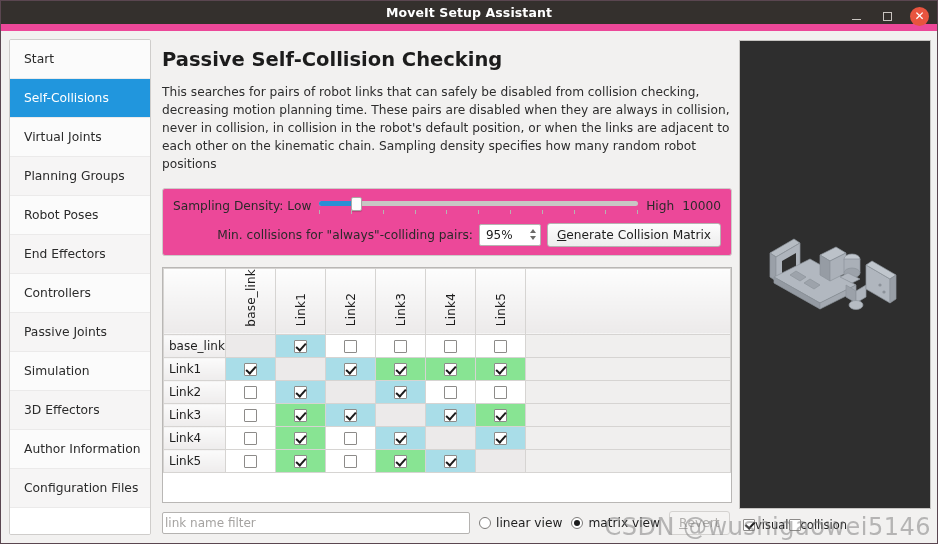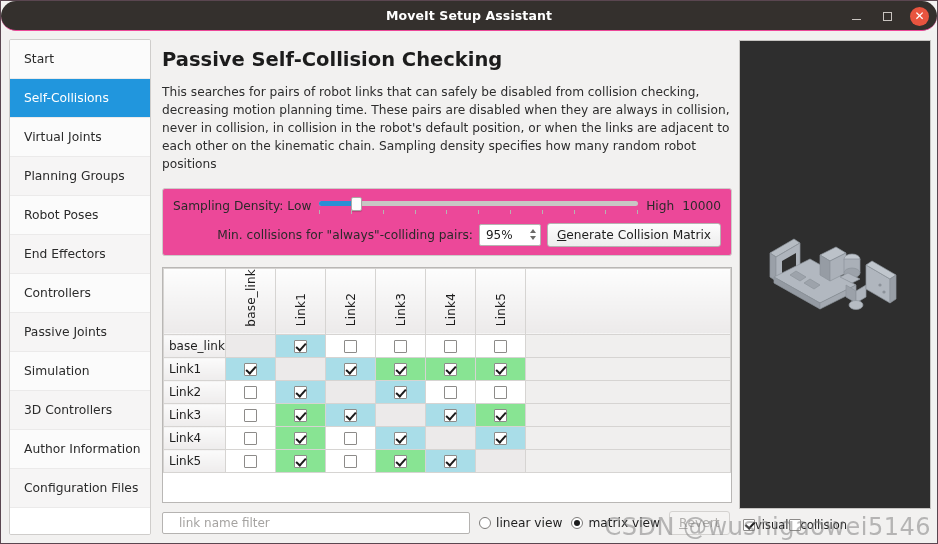--- a/index.html
+++ b/index.html
@@ -16,22 +16,21 @@
     background: #f3f2f1;
     display: flex; flex-direction: column;
     border: 1px solid #5a4650;
   }
   
   .titlebar {
     height: 30px; flex: 0 0 30px;
     background: #34302d;
     display: flex; align-items: center;
     position: relative;
-    border-bottom: 1px solid #ec4899;
-    border-radius: 15px;
+    border-bottom: 7px solid #ec4899;
   }
   .titlebar-title {
     position: absolute; left: 0; right: 0; text-align: center;
     color: #ffffff; font-size: 12.5px; font-weight: bold;
     letter-spacing: .1px;
   }
   .win-btns {
     position: absolute; right: 8px; top: 0; height: 30px;
     display: flex; align-items: center; gap: 14px;
   }
@@ -188,21 +187,21 @@
   tr.filler td { height: 46px; background: #ffffff; border-left:none; border-right:none;}
   
   .bottom-row {
     margin-top: 8px; display: flex; align-items: center; gap: 9px;
     width: 578px;
   }
   .filter-input {
     width: 308px; height: 22px;
     background: #ffffff; border: 1px solid #b5b3b1; border-radius: 2px;
     font-size: 12px; color: #a5a3a1;
-    display: flex; align-items: center; padding-left: 16px;
+    display: flex; align-items: center; padding-left: 2px;
   }
   .radio-wrap { display: flex; align-items: center; gap: 5px; font-size: 12.2px; color: #1e1e1e;}
   .radio {
     width: 12px; height: 12px; border-radius: 50%;
     border: 1px solid #7e7c7a; background: #ffffff;
     position: relative; display: inline-block;
   }
   .radio.on::after {
     content:""; position:absolute; left:2px; top:2px;
     width:6px;height:6px;border-radius:50%;background:#1c1c1c;
@@ -279,21 +278,21 @@
       <div class="nav-item">
           <span>Controllers</span>
         </div>
       <div class="nav-item">
           <span>Passive Joints</span>
         </div>
       <div class="nav-item">
           <span>Simulation</span>
         </div>
       <div class="nav-item">
-          <span>3D Controllers</span>
+          <span>3D Effectors</span>
         </div>
       <div class="nav-item">
           <span>Author Information</span>
         </div>
       <div class="nav-item">
           <span>Configuration Files</span>
         </div>
       <div class="nav-filler"></div>
     </div>
 

